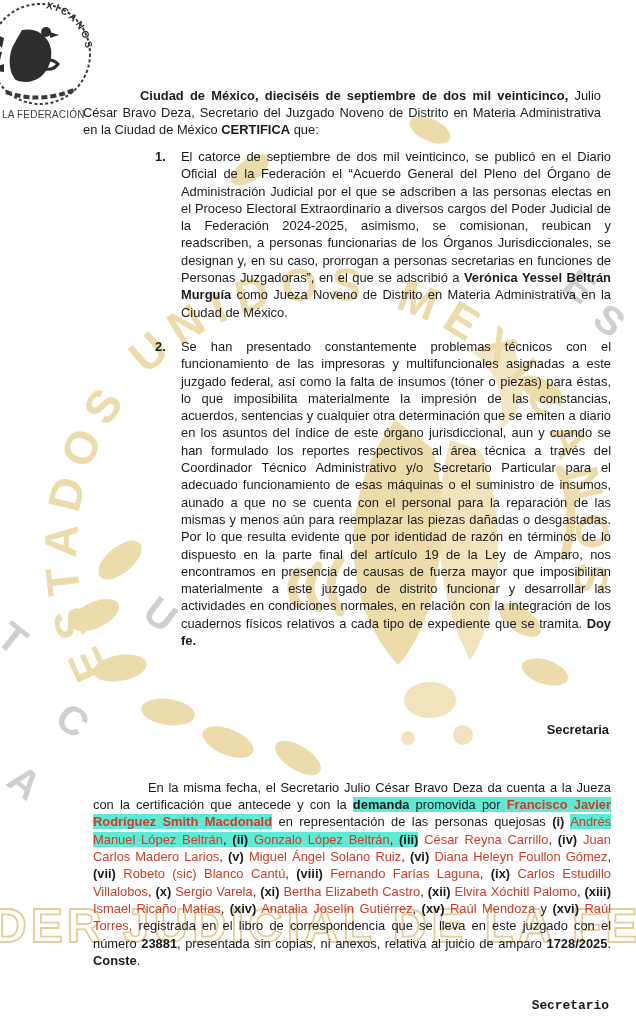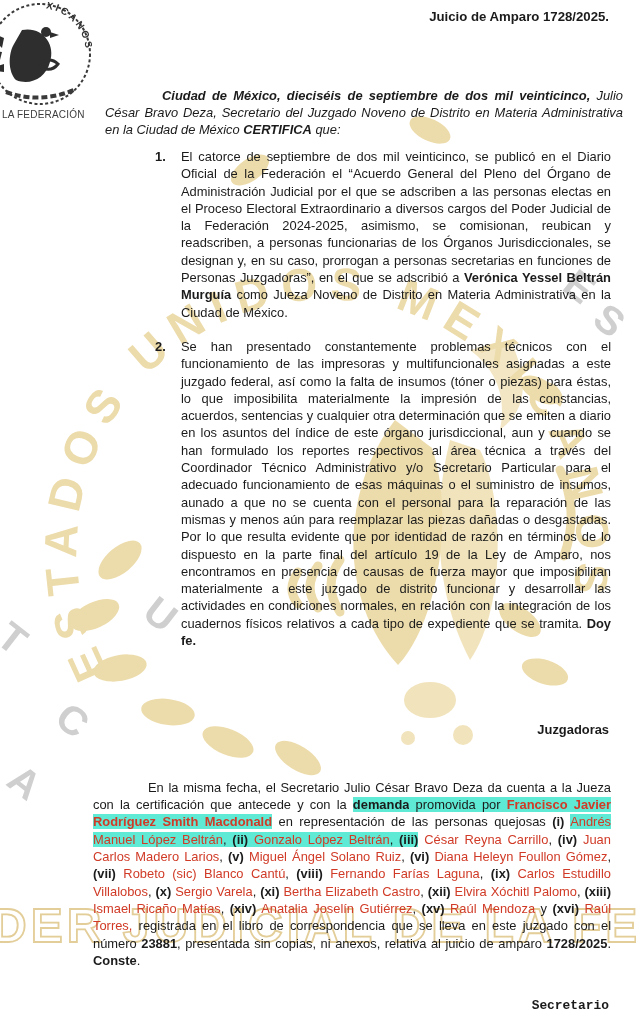--- a/index.html
+++ b/index.html
@@ -11,21 +11,21 @@
   
   .wm-layer{position:absolute;left:0;top:0;width:636px;height:1024px;z-index:0;}
   .stray{position:absolute;font-weight:700;font-size:40px;color:#c7c7c7;opacity:.85;
          font-family:"Liberation Sans",sans-serif;}
   
   .content{position:absolute;left:0;top:0;width:636px;height:1024px;z-index:2;}
   .case-label{position:absolute;top:8px;right:27px;font-weight:700;font-size:13.2px;}
   .seal-wrap{position:absolute;left:-20px;top:2px;width:130px;height:104px;}
   .seal-caption{position:absolute;left:2px;top:106px;font-size:10px;font-weight:400;
                 color:#3c3c3c;letter-spacing:.2px;}
-  .intro{position:absolute;left:105px;top:74px;width:518px;text-align:justify;text-indent:57px;font-style:italic;}
+  .intro{position:absolute;left:83px;top:74px;width:518px;text-align:justify;text-indent:57px;}
   .olist{position:absolute;left:155px;top:148px;width:456px;}
   .li{display:flex;margin-bottom:17px;}
   .li-num{flex:0 0 26px;font-weight:700;}
   .li-body{width:430px;text-align:justify;}
   .account{position:absolute;left:93px;top:766px;width:518px;text-align:justify;text-indent:55px;}
   .sig{position:absolute;right:27px;font-weight:700;}
   .sig-a{top:721px;}
   .sig-b{top:997px;font-family:Liberation Mono, monospace;}
   
   .seg-b{font-weight:700;}
@@ -106,34 +106,33 @@
           <path d="M 24 62 L 4 68 L 24 70 Z"></path>
           <circle cx="66" cy="30" r="5"></circle>
           <path d="M 70 30 l 9 3 l -9 3 z"></path>
         </g>
         <path d="M 58 62 q 12 -8 20 0 q -6 8 -16 4" fill="none" stroke="#2e2e2e" stroke-width="3"></path>
         <path d="M 26 90 Q 60 102 94 88" fill="none" stroke="#3a3a3a" stroke-width="4" stroke-dasharray="6 3"></path>
       </svg>
     </div>
     <div class="seal-caption">LA FEDERACIÓN</div>
 
-    <div class="case-label">Juicio de Amparo 1728/2025.</div>
 
     <p class="intro"><span class="seg-b">Ciudad de México, dieciséis de septiembre de dos mil veinticinco,</span><span> Julio César Bravo Deza, Secretario del Juzgado Noveno de Distrito en Materia Administrativa en la Ciudad de México </span><span class="seg-b">CERTIFICA</span><span> que:</span></p>
 
     <div class="olist">
       <div class="li">
         <div class="li-num">1.</div>
         <div class="li-body"><span>El catorce de septiembre de dos mil veinticinco, se publicó en el Diario Oficial de la Federación el “Acuerdo General del Pleno del Órgano de Administración Judicial por el que se adscriben a las personas electas en el Proceso Electoral Extraordinario a diversos cargos del Poder Judicial de la Federación 2024-2025, asimismo, se comisionan, reubican y readscriben, a personas funcionarias de los Órganos Jurisdiccionales, se designan y, en su caso, prorrogan a personas secretarias en funciones de Personas Juzgadoras”, en el que se adscribió a </span><span class="seg-b">Verónica Yessel Beltrán Murguía</span><span> como Jueza Noveno de Distrito en Materia Administrativa en la Ciudad de México.</span></div>
       </div>
       <div class="li">
         <div class="li-num">2.</div>
         <div class="li-body"><span>Se han presentado constantemente problemas técnicos con el funcionamiento de las impresoras y multifuncionales asignadas a este juzgado federal, así como la falta de insumos (tóner o piezas) para éstas, lo que imposibilita materialmente la impresión de las constancias, acuerdos, sentencias y cualquier otra determinación que se emiten a diario en los asuntos del índice de este órgano jurisdiccional, aun y cuando se han formulado los reportes respectivos al área técnica a través del Coordinador Técnico Administrativo y/o Secretario Particular para el adecuado funcionamiento de esas máquinas o el suministro de insumos, aunado a que no se cuenta con el personal para la reparación de las mismas y menos aún para reemplazar las piezas dañadas o desgastadas. Por lo que resulta evidente que por identidad de razón en términos de lo dispuesto en la parte final del artículo 19 de la Ley de Amparo, nos encontramos en presencia de causas de fuerza mayor que imposibilitan materialmente a este juzgado de distrito funcionar y desarrollar las actividades en condiciones normales, en relación con la integración de los cuadernos físicos relativos a cada tipo de expediente que se tramita. </span><span class="seg-b">Doy fe.</span></div>
       </div>
     </div>
 
-    <div class="sig sig-a">Juzgadoras</div>
+    <div class="sig sig-a">Secretaria</div>
 
     <p class="account"><span>En la misma fecha, el Secretario Julio César Bravo Deza da cuenta a la Jueza con la certificación que antecede y con la </span><span class="seg-b seg-hl">demanda</span><span class="seg-hl"> promovida por </span><span class="seg-b seg-r seg-hl">Francisco Javier Rodríguez Smith Macdonald</span><span> en representación de las personas quejosas </span><span class="seg-b">(i)</span><span> </span><span class="seg-r seg-hl">Andrés Manuel López Beltrán</span><span class="seg-hl">, </span><span class="seg-b seg-hl">(ii)</span><span class="seg-hl"> </span><span class="seg-r seg-hl">Gonzalo López Beltrán</span><span class="seg-hl">, </span><span class="seg-b seg-hl">(iii)</span><span> </span><span class="seg-r">César Reyna Carrillo</span><span>, </span><span class="seg-b">(iv)</span><span> </span><span class="seg-r">Juan Carlos Madero Larios</span><span>, </span><span class="seg-b">(v)</span><span> </span><span class="seg-r">Miguel Ángel Solano Ruiz</span><span>, </span><span class="seg-b">(vi)</span><span> </span><span class="seg-r">Diana Heleyn Foullon Gómez</span><span>, </span><span class="seg-b">(vii)</span><span> </span><span class="seg-r">Robeto (sic) Blanco Cantú</span><span>, </span><span class="seg-b">(viii)</span><span> </span><span class="seg-r">Fernando Farías Laguna</span><span>, </span><span class="seg-b">(ix)</span><span> </span><span class="seg-r">Carlos Estudillo Villalobos</span><span>, </span><span class="seg-b">(x)</span><span> </span><span class="seg-r">Sergio Varela</span><span>, </span><span class="seg-b">(xi)</span><span> </span><span class="seg-r">Bertha Elizabeth Castro</span><span>, </span><span class="seg-b">(xii)</span><span> </span><span class="seg-r">Elvira Xóchitl Palomo</span><span>, </span><span class="seg-b">(xiii)</span><span> </span><span class="seg-r">Ismael Ricaño Matías</span><span>, </span><span class="seg-b">(xiv)</span><span> </span><span class="seg-r">Anatalia Joselín Gutiérrez</span><span>, </span><span class="seg-b">(xv)</span><span> </span><span class="seg-r">Raúl Mendoza</span><span> y </span><span class="seg-b">(xvi)</span><span> </span><span class="seg-r">Raúl Torres,</span><span> registrada en el libro de correspondencia que se lleva en este juzgado con el número </span><span class="seg-b">23881</span><span>, presentada sin copias, ni anexos, relativa al juicio de amparo </span><span class="seg-b">1728/2025</span><span>. </span><span class="seg-b">Conste</span><span>.</span></p>
 
     <div class="sig sig-b">Secretario</div>
   </div>
 </div>
 
 </body></html>

